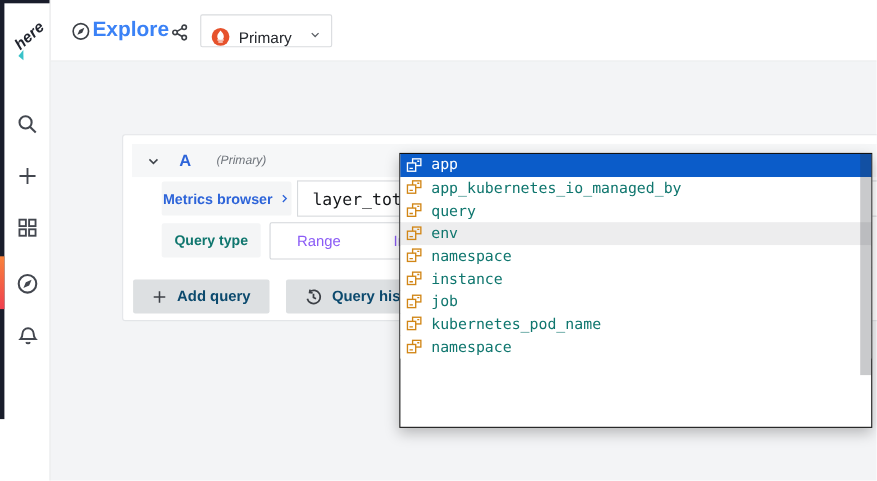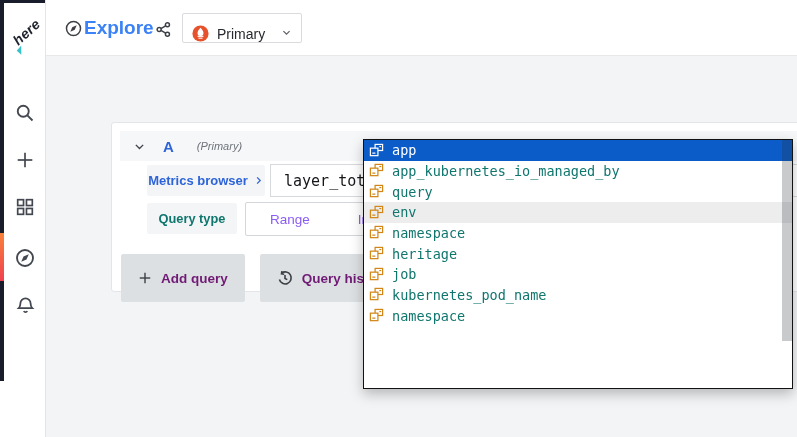--- a/index.html
+++ b/index.html
@@ -58,23 +58,23 @@
 
   .qtype-pill { position:absolute; left:35px; top:80px; width:90px; height:31px; background:#f4f5f6;
     border-radius:2px; display:flex; align-items:center; justify-content:center;
     font-weight:700; font-size:12.8px; color:#0f766e; }
   .toggle-group { position:absolute; left:133px; top:79px; width:252px; height:34px; background:#fff;
     border:1px solid #d3d6da; border-radius:2px; display:flex; align-items:center; }
   .toggle-opt { padding:0 24px; font-size:13.5px; color:#8b5cf6; height:100%;
     display:flex; align-items:center; }
 
   .actions { position:absolute; left:9px; top:131px; display:flex; gap:15px; }
-  .gbtn { height:48px; background:#dde0e2; border:none; border-radius:2px; display:flex;
+  .gbtn { height:31px; background:#dde0e2; border:none; border-radius:2px; display:flex;
     align-items:center; gap:9px; padding:0 17px; font-family:inherit;
-    font-weight:700; font-size:13.5px; color:#701a75; }
+    font-weight:700; font-size:13.5px; color:#0c4a6e; }
   .gbtn svg { stroke:#3c4046; fill:none; stroke-width:1.6; }
 
   
   .autocomplete { position:absolute; left:333px; top:139px; width:430px; height:250px;
     background:#fff; border:1px solid #121212; z-index:20;
     box-shadow:0 5px 12px rgba(0,0,0,.25); display:flex; flex-direction:column;margin-left:30px; }
   .ac-item { height:20.66px; flex:none; display:flex; align-items:center; gap:8px; padding-left:5px;
     font-family:"DejaVu Sans Mono","Liberation Mono",monospace; font-size:13.5px;
     font-weight:500; color:#0f766e; background:#fff; white-space:nowrap; }
   .ac-item.hover { background:#ededee; }
@@ -272,21 +272,21 @@
         <span>namespace</span>
       </div>
 
       <div class="ac-item">
         <svg class="field-icon" viewBox="0 0 16 16" fill="none">
           <rect class="bx" x="6.5" y="1.5" width="8" height="6.5"></rect>
           <line class="ln" x1="11" y1="3.8" x2="13" y2="3.8"></line>
           <rect class="bx" x="1.5" y="5.5" width="8" height="8"></rect>
           <line class="ln" x1="3.5" y1="10.8" x2="6.8" y2="10.8"></line>
         </svg>
-        <span>heritage</span>
+        <span>instance</span>
       </div>
 
       <div class="ac-item">
         <svg class="field-icon" viewBox="0 0 16 16" fill="none">
           <rect class="bx" x="6.5" y="1.5" width="8" height="6.5"></rect>
           <line class="ln" x1="11" y1="3.8" x2="13" y2="3.8"></line>
           <rect class="bx" x="1.5" y="5.5" width="8" height="8"></rect>
           <line class="ln" x1="3.5" y1="10.8" x2="6.8" y2="10.8"></line>
         </svg>
         <span>job</span>

